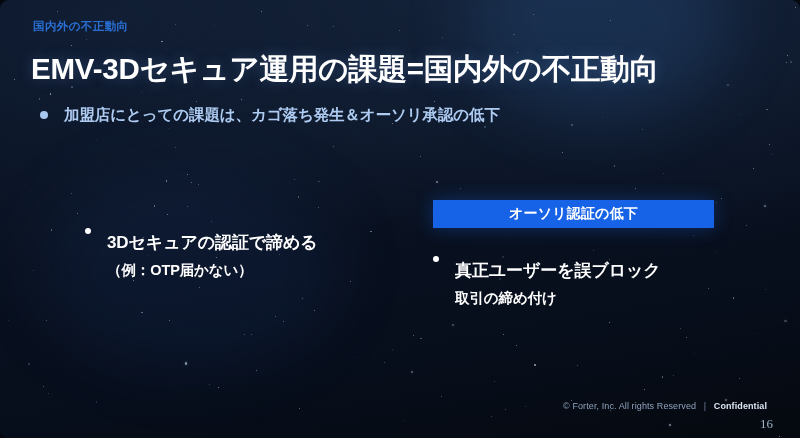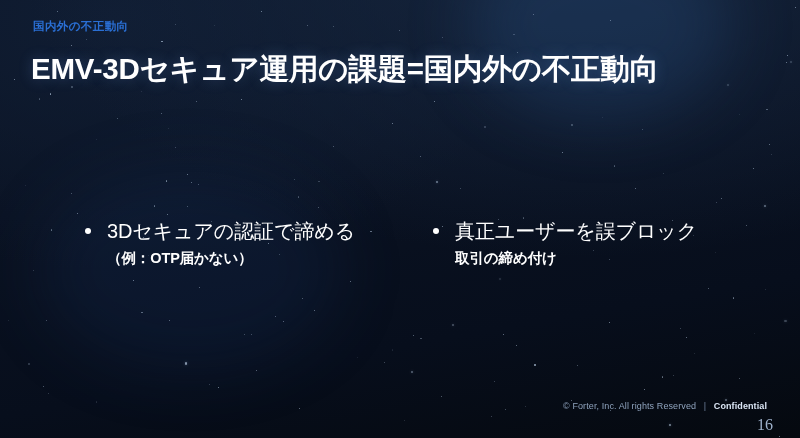--- a/index.html
+++ b/index.html
@@ -15,20 +15,21 @@
 
   .slide {
     position: relative;
     width: 800px;
     height: 438px;
     overflow: hidden;
     background:
       radial-gradient(ellipse 900px 500px at 72% -12%, #16263f 0%, rgba(18,32,54,0) 62%),
       radial-gradient(ellipse 700px 420px at 14% 4%, #101d33 0%, rgba(16,29,51,0) 60%),
       linear-gradient(170deg, #0b1526 0%, #0a1222 38%, #070e1c 72%, #05090f 100%);
+    border-radius: 9px;
   }
 
   
   .stars {
     position: absolute;
     inset: 0;
     pointer-events: none;
   }
   .star {
     position: absolute;
@@ -145,26 +146,27 @@
   .col-dot {
     width: 6px;
     height: 6px;
     border-radius: 50%;
     background: #ffffff;
     flex: 0 0 auto;
     margin-top: 7px;
     margin-right: 16px;
   }
   .col-item-text {
-    font-size: 20px;
-    font-weight: 400;
+    font-size: 17px;
+    font-weight: 700;
     color: #ffffff;
     line-height: 20px;
     letter-spacing: -0.1px;
     white-space: nowrap;
+    margin-top: 12px;
   }
   .col-item-sub {
     font-size: 14.5px;
     font-weight: 700;
     color: #ffffff;
     line-height: 20px;
     letter-spacing: -0.1px;
     margin-top: 7px;
     margin-left: 22px;
     white-space: nowrap;
@@ -183,21 +185,21 @@
   }
   .footer-sep { margin: 0 5px; color: #6d809b; }
   .footer-confidential {
     font-weight: 700;
     color: #dbe6f5;
   }
   .page-number {
     position: absolute;
     right: 27px;
     top: 416px;
-    font-size: 16px;
+    font-size: 13px;
     color: #9fb2cc;
     font-family: "Liberation Serif", "DejaVu Serif", serif;
   }
 </style>
 </head>
 <body>
 
 <div class="slide">
 
   <div class="glow glow-a"></div>
@@ -353,35 +355,42 @@
       <span class="star" style="left: 349.7px; top: 280.9px; width: 1px; height: 1px; opacity: 0.57;"></span>
       <span class="star" style="left: 167.4px; top: 213.6px; width: 1px; height: 1px; opacity: 0.6;"></span>
       <span class="star" style="left: 451.6px; top: 323.7px; width: 2.2px; height: 2.2px; opacity: 0.35; box-shadow: rgba(175, 205, 245, 0.55) 0px 0px 3px;"></span>
     </div>
 
   <div class="eyebrow">国内外の不正動向</div>
 
   <h1 class="title">EMV-3Dセキュア運用の課題=国内外の不正動向</h1>
 
   <div class="lead">
+    <div class="lead-item">
+      <span class="lead-dot"></span>
+      <span class="lead-text">加盟店にとっての課題は、カゴ落ち発生＆オーソリ承認の低下</span>
+    </div>
   </div>
 
   <div class="col col-left">
     <div class="col-body">
       <div class="col-item">
         <div class="col-item-main">
           <span class="col-dot"></span>
           <span class="col-item-text">3Dセキュアの認証で諦める</span>
         </div>
         <div class="col-item-sub">（例：OTP届かない）</div>
       </div>
     </div>
   </div>
 
   <div class="col col-right">
+    <div class="col-header">
+      <span class="col-header-text">オーソリ認証の低下</span>
+    </div>
     <div class="col-body">
       <div class="col-item">
         <div class="col-item-main">
           <span class="col-dot"></span>
           <span class="col-item-text">真正ユーザーを誤ブロック</span>
         </div>
         <div class="col-item-sub">取引の締め付け</div>
       </div>
     </div>
   </div>

